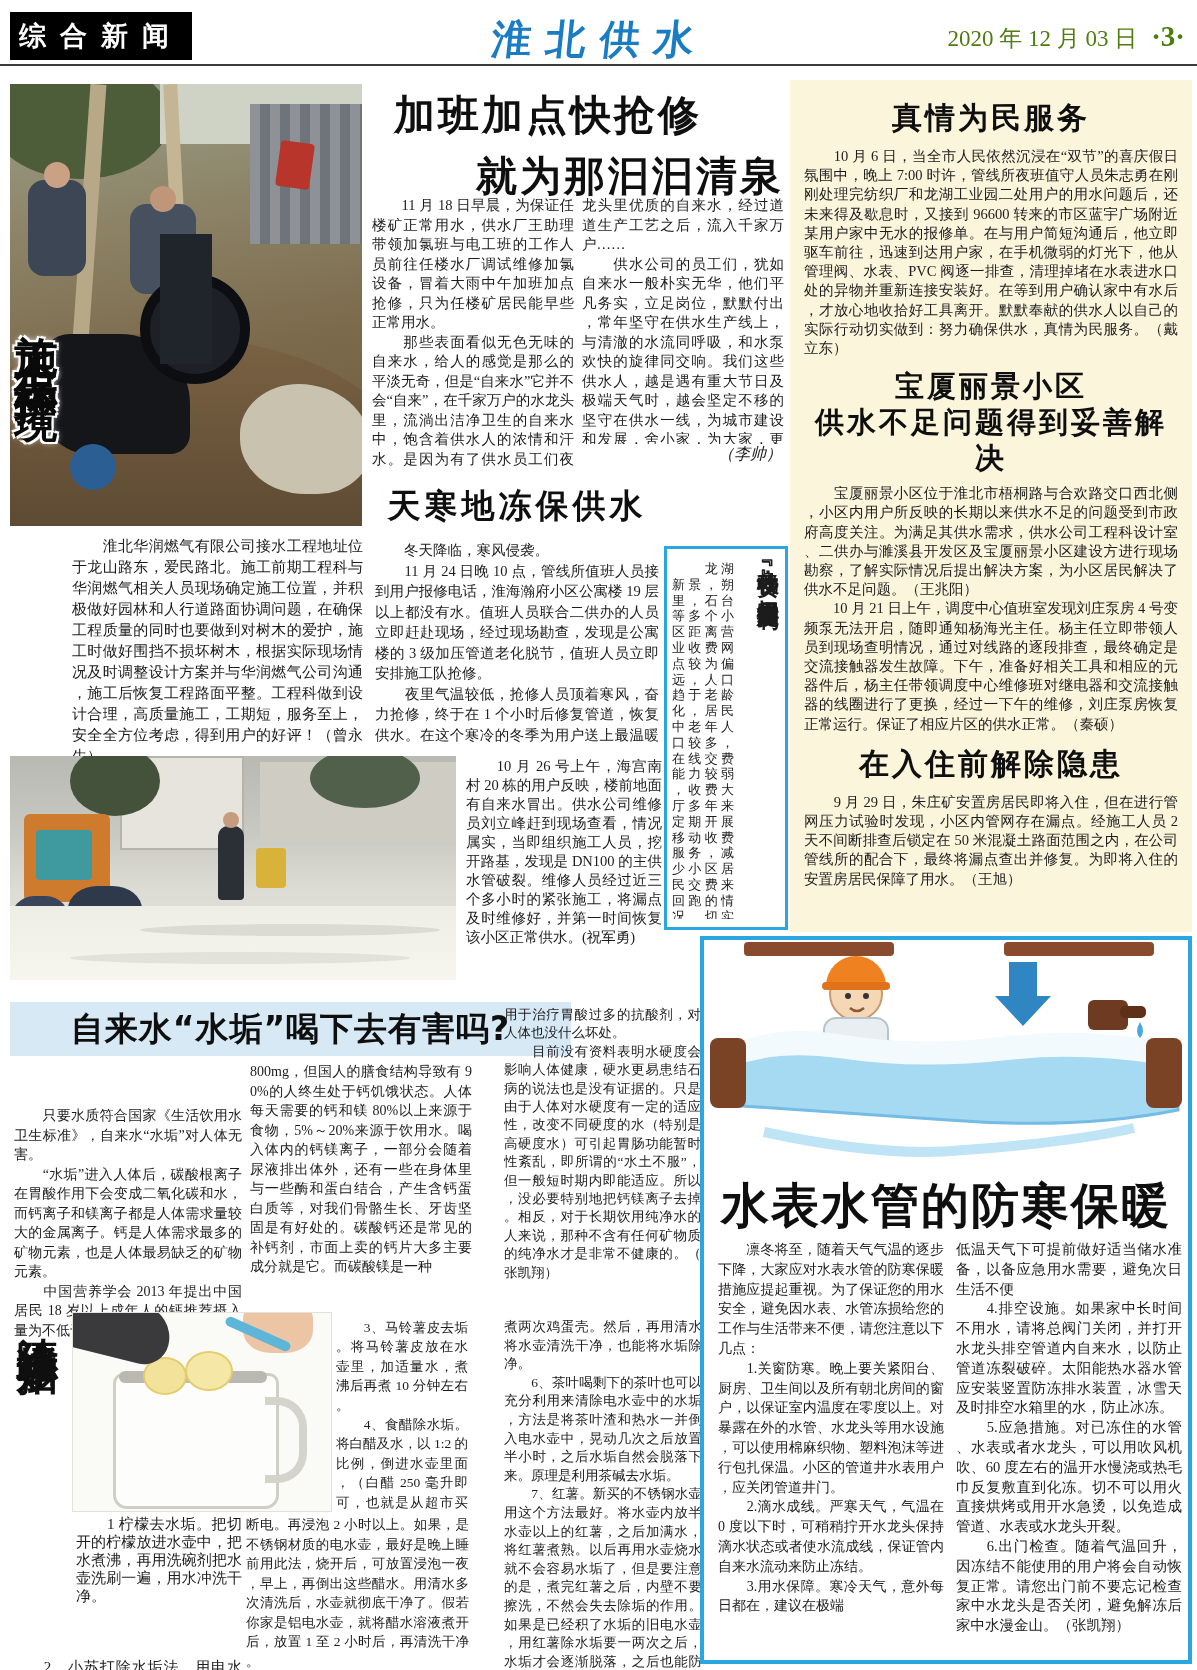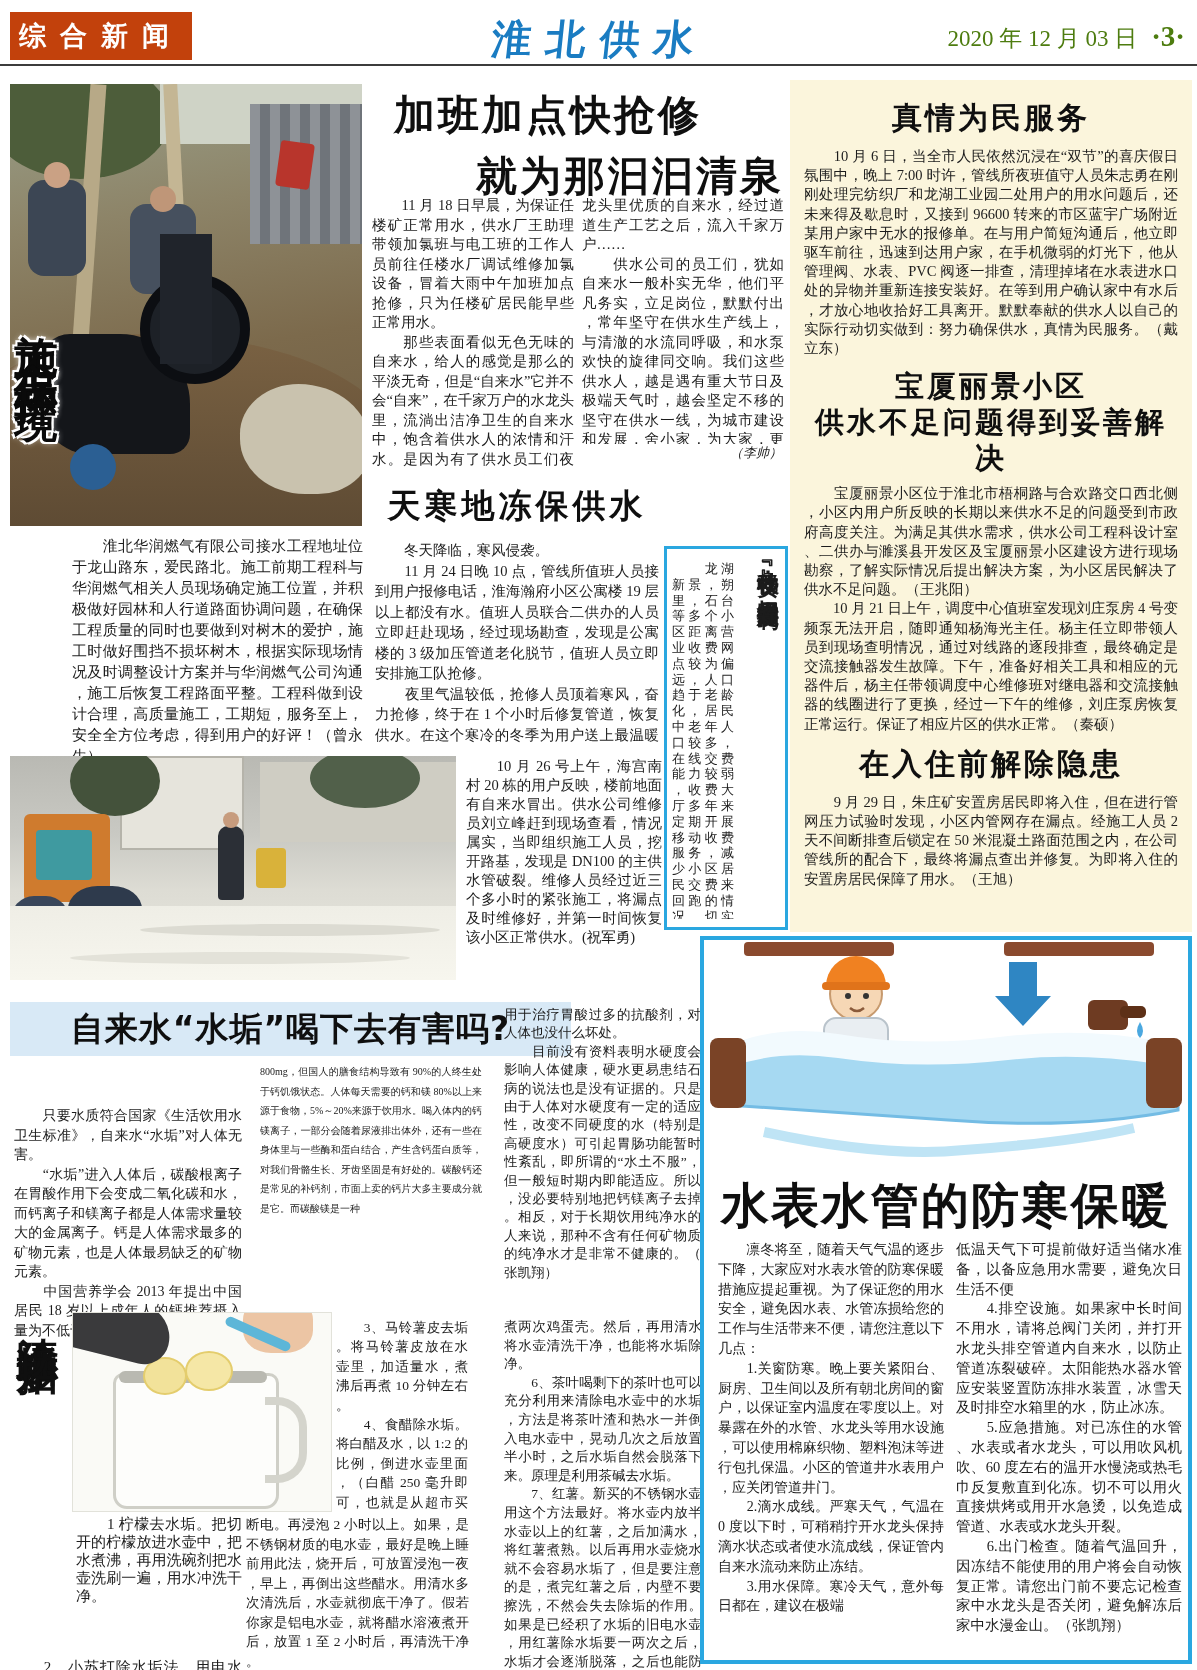--- a/index.html
+++ b/index.html
@@ -3,21 +3,21 @@
 <meta charset="utf-8">
 <style>
   html,body{margin:0;padding:0;background:#e8e8e8;}
   #page{position:relative;width:1197px;height:1670px;background:#ffffff;margin:0 auto;
         font-family:"Liberation Serif","DejaVu Serif",serif;color:#1c1c1c;overflow:hidden;}
   .abs{position:absolute;}
   .hd{font-family:"DejaVu Sans","Liberation Sans",sans-serif;font-weight:700;color:#0f0f0f;}
   .txt{white-space:pre-wrap;text-align:justify;line-break:anywhere;overflow:hidden;}
   .vtxt{writing-mode:vertical-rl;text-orientation:upright;}
   
-  #sectionBox{left:10px;top:12px;width:182px;height:48px;background:#c2410c;color:#fff;
+  #sectionBox{left:10px;top:12px;width:182px;height:48px;background:#000000;color:#fff;
      font-size:27px;letter-spacing:14px;text-align:center;line-height:48px;font-weight:700;
      font-family:"DejaVu Sans","Liberation Sans",sans-serif;}
   #paperTitle{left:420px;top:12px;width:360px;text-align:center;color:#1a7cc2;font-size:40px;
      font-weight:900;letter-spacing:14px;transform:skewX(-6deg);font-family:"DejaVu Serif","Liberation Serif",serif;}
   #dateBlock{right:12px;top:20px;font-size:23px;color:#4d7c0f;}
   #pageNo{font-weight:900;font-size:29px;margin-left:14px;}
   #topRule{left:0;top:64px;width:1197px;height:2px;background:#3c3c3c;}
   
   .ph{overflow:hidden;}
   .ph div{position:absolute;}
@@ -27,40 +27,40 @@
   
   #shigongTitle{left:4px;top:300px;width:62px;height:460px;font-size:43px;font-weight:900;
      letter-spacing:9px;color:#0a0a0a;
      text-shadow:2px 2px 0 #fff,-2px -2px 0 #fff,2px -2px 0 #fff,-2px 2px 0 #fff,0 0 7px #fff;}
   #shigongBody{left:72px;top:536px;width:291px;font-size:15px;line-height:21px;}
   #jbTitle{left:372px;top:88px;width:412px;}
   #jbTitle .l1{font-size:41px;padding-left:22px;letter-spacing:3px;}
   #jbTitle .l2{font-size:41px;text-align:right;letter-spacing:3px;margin-top:6px;}
   #jbCol1{left:372px;top:196px;width:202px;height:272px;font-size:14.5px;line-height:19.5px;}
   #jbCol2{left:582px;top:196px;width:202px;height:248px;font-size:14.5px;line-height:19.5px;}
-  #jbSign{left:582px;top:444px;width:200px;text-align:right;font-size:13px;}
+  #jbSign{left:582px;top:444px;width:200px;text-align:right;font-size:16px;}
   #thTitle{left:374px;top:484px;width:286px;text-align:center;font-size:33px;letter-spacing:4px;}
   #thBody{left:375px;top:540px;width:284px;height:208px;font-size:14.5px;line-height:20.5px;}
   #hgBody{left:466px;top:757px;width:196px;height:226px;font-size:14.5px;line-height:19px;}
   
   #ydBox{left:664px;top:546px;width:118px;height:378px;border:3px solid #2aa7e0;background:#fff;}
   #ydTitle{position:absolute;right:2px;top:4px;height:368px;font-size:22px;font-weight:900;
      font-family:"DejaVu Sans","Liberation Sans",sans-serif;letter-spacing:1px;}
   #ydBody{position:absolute;left:5px;top:12px;width:62px;height:358px;font-size:13px;line-height:15.8px;}
   
   #rightBox{left:790px;top:80px;width:402px;height:852px;background:#fbf5dc;box-sizing:border-box;padding:8px 14px;}
   #rightBox h2{margin:10px 0 8px 0;text-align:center;font-size:30px;letter-spacing:3px;
      font-family:"DejaVu Sans","Liberation Sans",sans-serif;font-weight:700;color:#0f0f0f;}
   #rightBox h2.two{line-height:36px;font-size:29px;}
   #rightBox .txt{font-size:14.5px;line-height:19.2px;}
   
   #sgBand{left:10px;top:1002px;width:561px;height:54px;background:#d8e9f6;}
   #sgTitle{width:100%;text-align:center;font-size:33px;line-height:54px;letter-spacing:1px;}
   #sgCol1{left:14px;top:1062px;width:228px;height:246px;font-size:14px;line-height:19.5px;margin-top:44px;}
-  #sgCol2{left:250px;top:1062px;width:222px;height:242px;font-size:10px;line-height:19.5px;margin-left:10px;}
+  #sgCol2{left:250px;top:1062px;width:222px;height:242px;font-size:14px;line-height:19.5px;}
   #sgCol3{left:504px;top:1006px;width:197px;height:300px;font-size:13.5px;line-height:18.4px;}
   
   #mzTitle{left:8px;top:1304px;width:58px;height:310px;font-size:41px;font-weight:900;letter-spacing:3px;}
   #tip1{left:76px;top:1515px;width:166px;height:90px;font-size:15px;line-height:18px;}
   #tip2{left:12px;top:1658px;width:230px;height:62px;font-size:15px;line-height:19px;}
   #tipsC2a{left:336px;top:1318px;width:132px;height:196px;font-size:13.5px;line-height:19.4px;}
   #tipsC2b{left:246px;top:1515px;width:223px;height:158px;font-size:13.5px;line-height:19.5px;}
   #tipsC3{left:504px;top:1318px;width:198px;height:354px;font-size:13.5px;line-height:18.6px;}
   
   #fhBox{left:700px;top:936px;width:492px;height:728px;border:4px solid #2aa7e0;background:#fff;box-sizing:border-box;}

